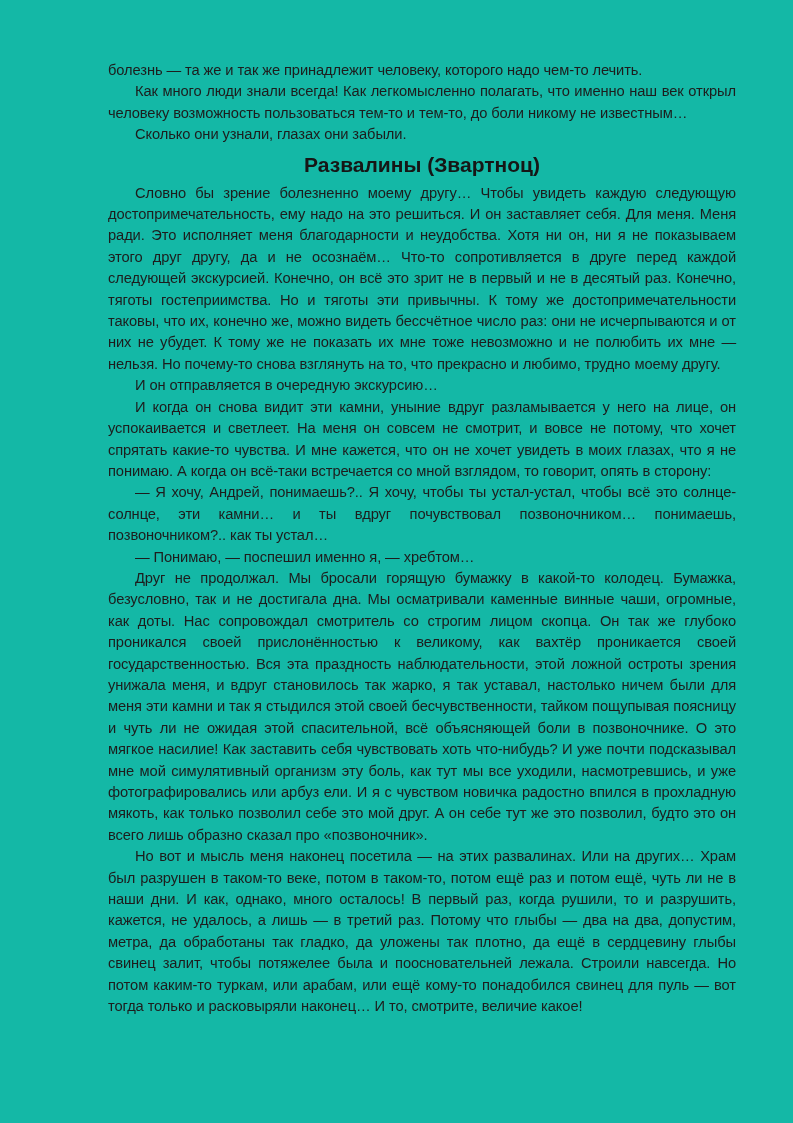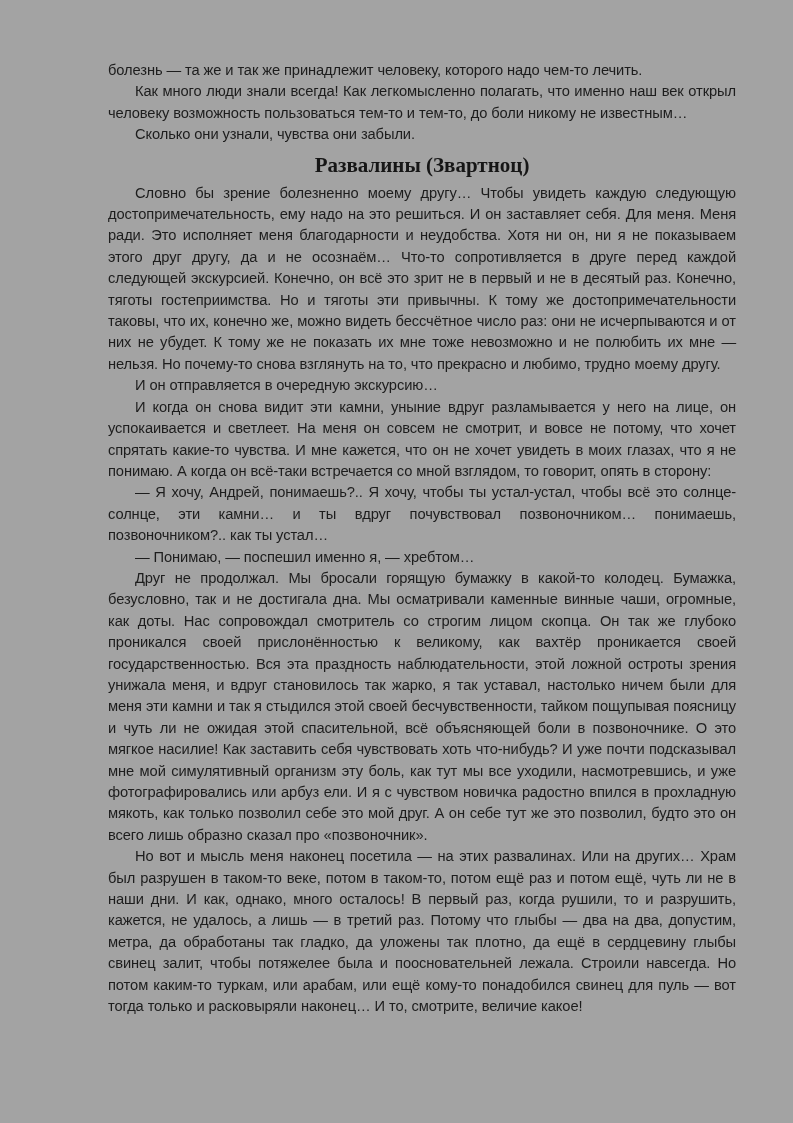--- a/index.html
+++ b/index.html
@@ -5,61 +5,61 @@
   html, body {
     margin: 0;
     padding: 0;
     background: #ffffff;
   }
   .page {
     position: relative;
     width: 793px;
     height: 1123px;
     box-sizing: border-box;
-    background: #a3a3a3;
+    background: #14b8a6;
     padding: 60px 57px 0 108px;
     overflow: hidden;
     font-family: "Liberation Sans", "DejaVu Sans", sans-serif;
     font-size: 14.7px;
     line-height: 21.4px;
     letter-spacing: -0.1px;
     color: #1d1d1d;
     text-align: justify;
     text-justify: inter-word;
   }
   .page p {
     margin: 0;
     padding: 0;
   }
   .page p.indent {
     text-indent: 27px;
   }
   .section-heading {
-    font-family: Liberation Serif, serif;
+    font-family: Liberation Sans, sans-serif;
     font-size: 21px;
     line-height: 28px;
     font-weight: 700;
     text-align: center;
     letter-spacing: 0;
     color: #161616;
     margin: 5px 0 4px 0;
     padding: 0;
   }
 </style>
 </head>
 <body>
 
 <div class="page">
 
   <p class="body-par">болезнь — та же и так же принадлежит человеку, которого надо чем-то лечить.</p>
 
   <p class="body-par indent">Как много люди знали всегда! Как легкомысленно полагать, что именно наш век открыл человеку возможность пользоваться тем-то и тем-то, до боли никому не известным…</p>
 
 
-  <p class="body-par indent">Сколько они узнали, чувства они забыли.</p>
+  <p class="body-par indent">Сколько они узнали, глазах они забыли.</p>
 
 
   <h1 class="section-heading">Развалины (Звартноц)</h1>
 
   <p class="body-par indent">Словно бы зрение болезненно моему другу… Чтобы увидеть каждую следующую достопримечательность, ему надо на это решиться. И он заставляет себя. Для меня. Меня ради. Это исполняет меня благодарности и неудобства. Хотя ни он, ни я не показываем этого друг другу, да и не осознаём… Что-то сопротивляется в друге перед каждой следующей экскурсией. Конечно, он всё это зрит не в первый и не в десятый раз. Конечно, тяготы гостеприимства. Но и тяготы эти привычны. К тому же достопримечательности таковы, что их, конечно же, можно видеть бессчётное число раз: они не исчерпываются и от них не убудет. К тому же не показать их мне тоже невозможно и не полюбить их мне — нельзя. Но почему-то снова взглянуть на то, что прекрасно и любимо, трудно моему другу.</p>
 
   <p class="body-par indent">И он отправляется в очередную экскурсию…</p>
 
   <p class="body-par indent">И когда он снова видит эти камни, уныние вдруг разламывается у него на лице, он успокаивается и светлеет. На меня он совсем не смотрит, и вовсе не потому, что хочет спрятать какие-то чувства. И мне кажется, что он не хочет увидеть в моих глазах, что я не понимаю. А когда он всё-таки встречается со мной взглядом, то говорит, опять в сторону:</p>
 

